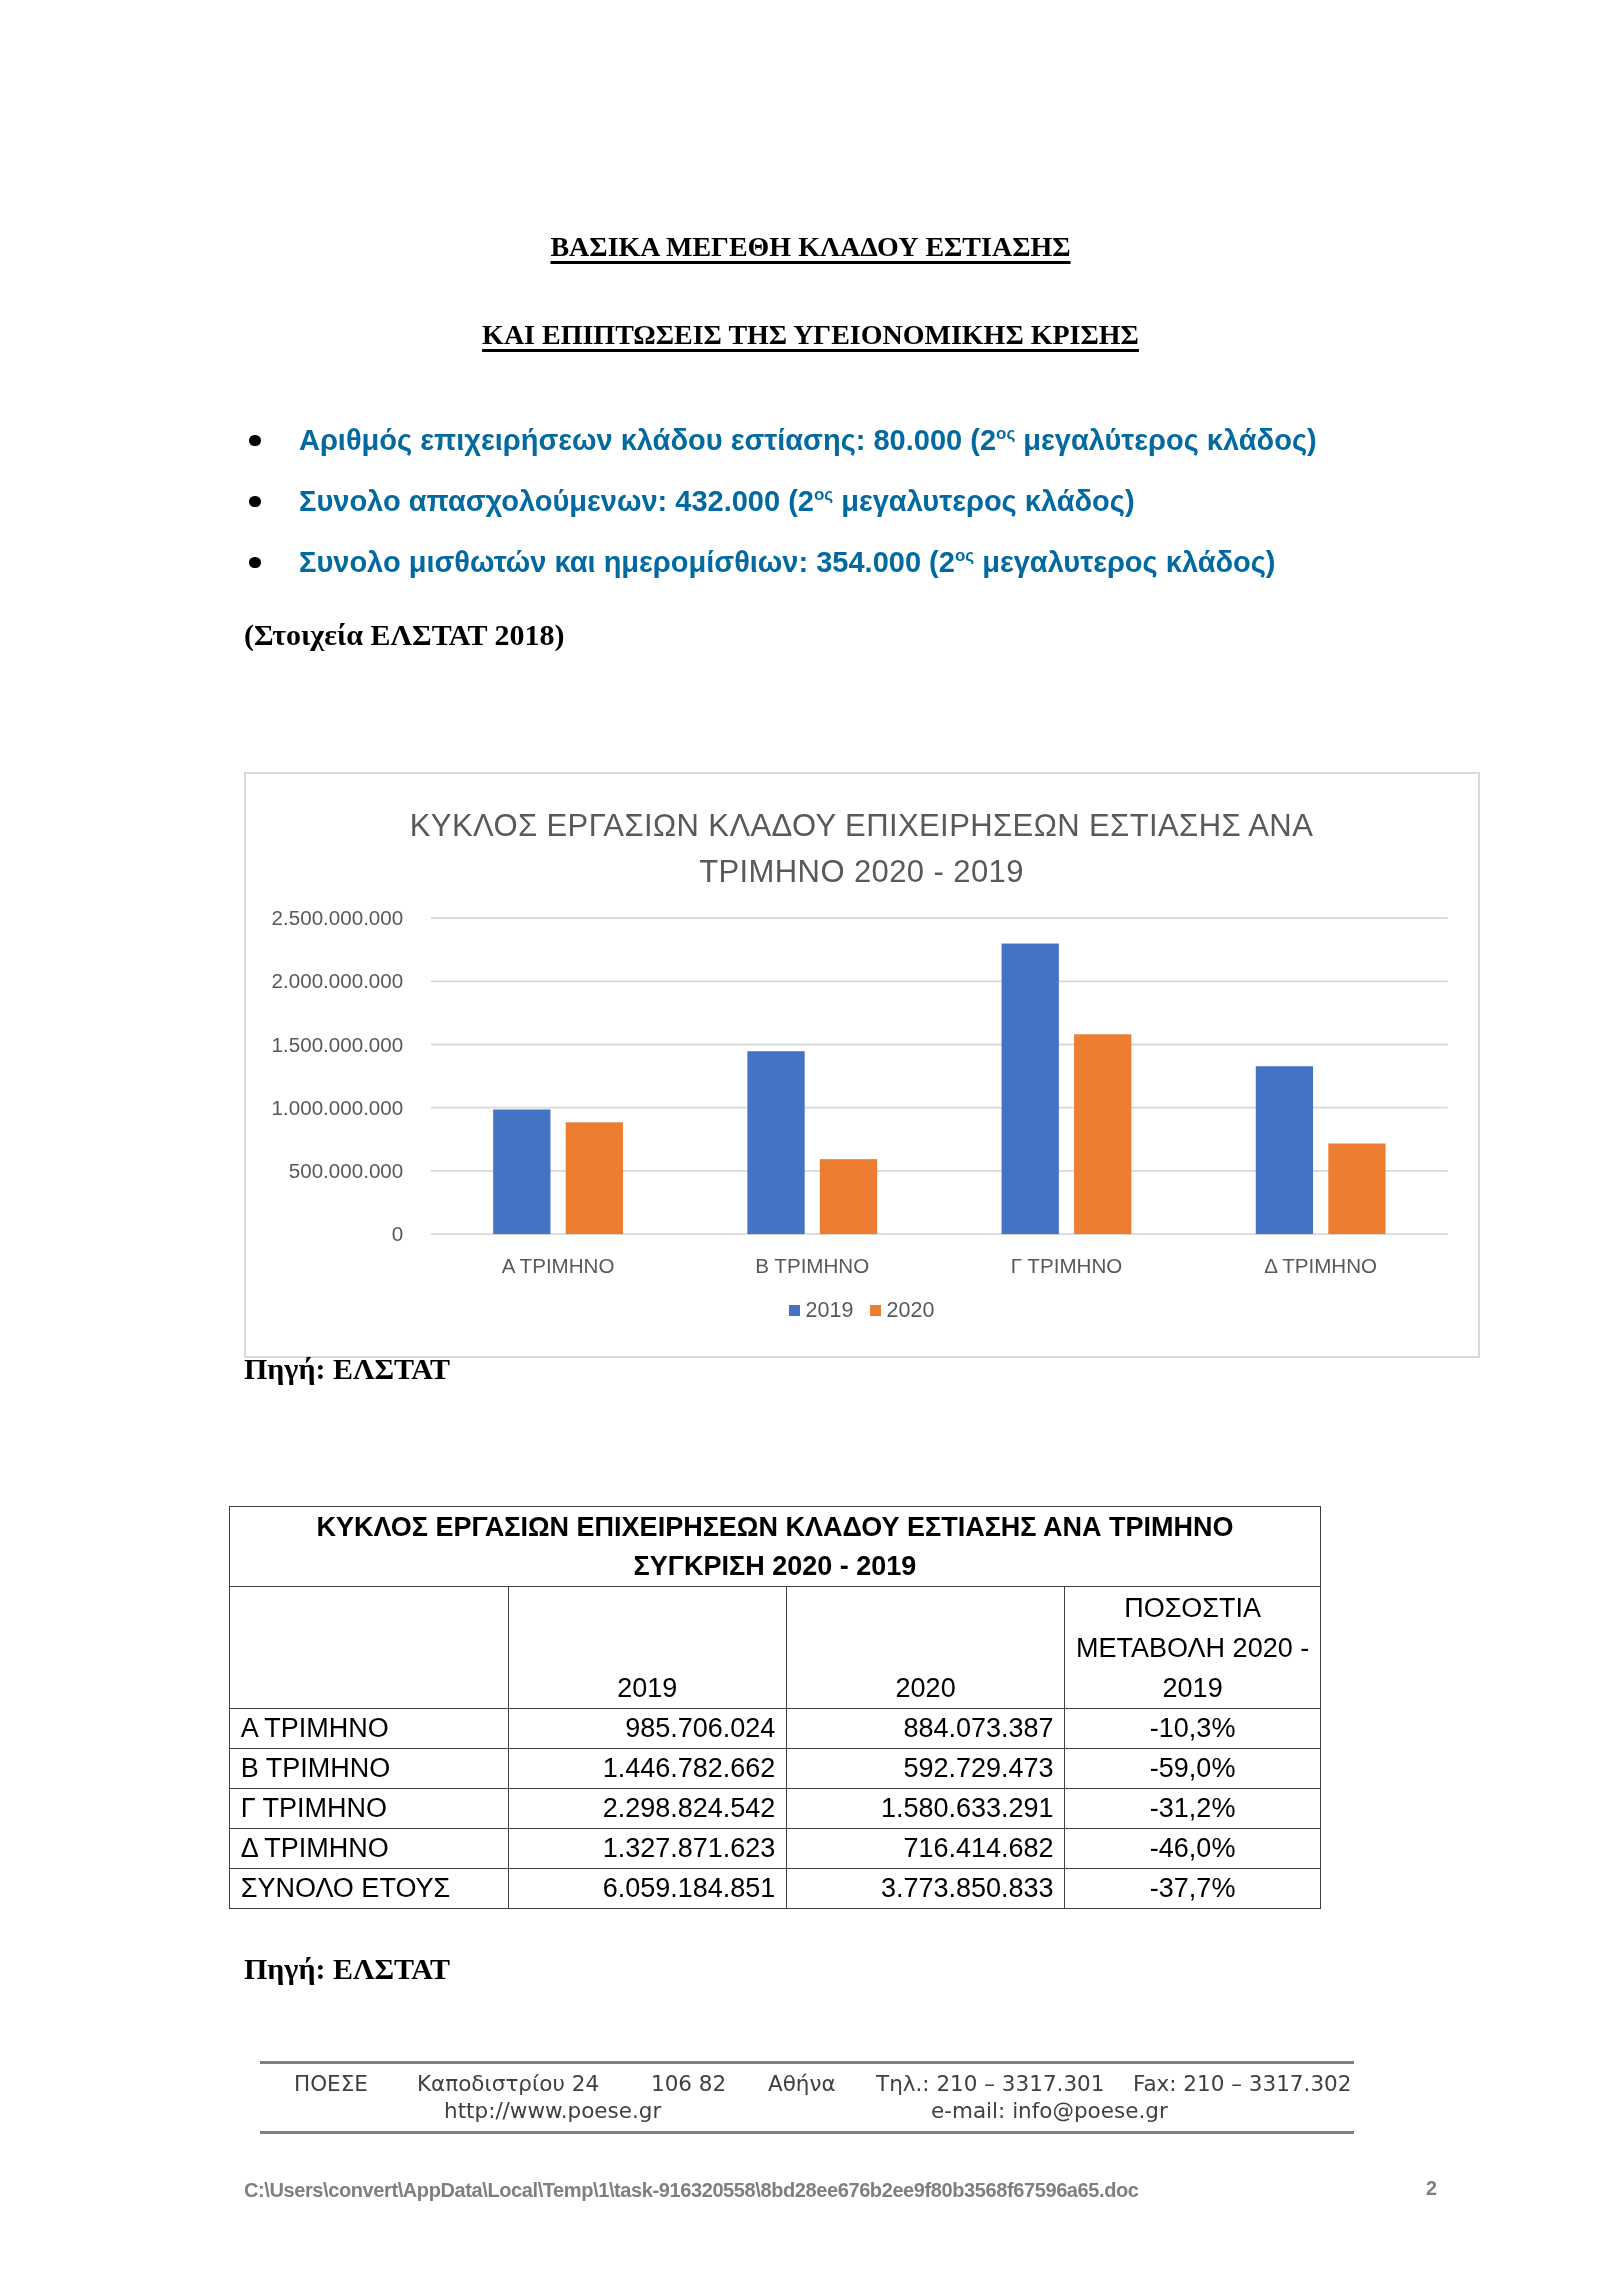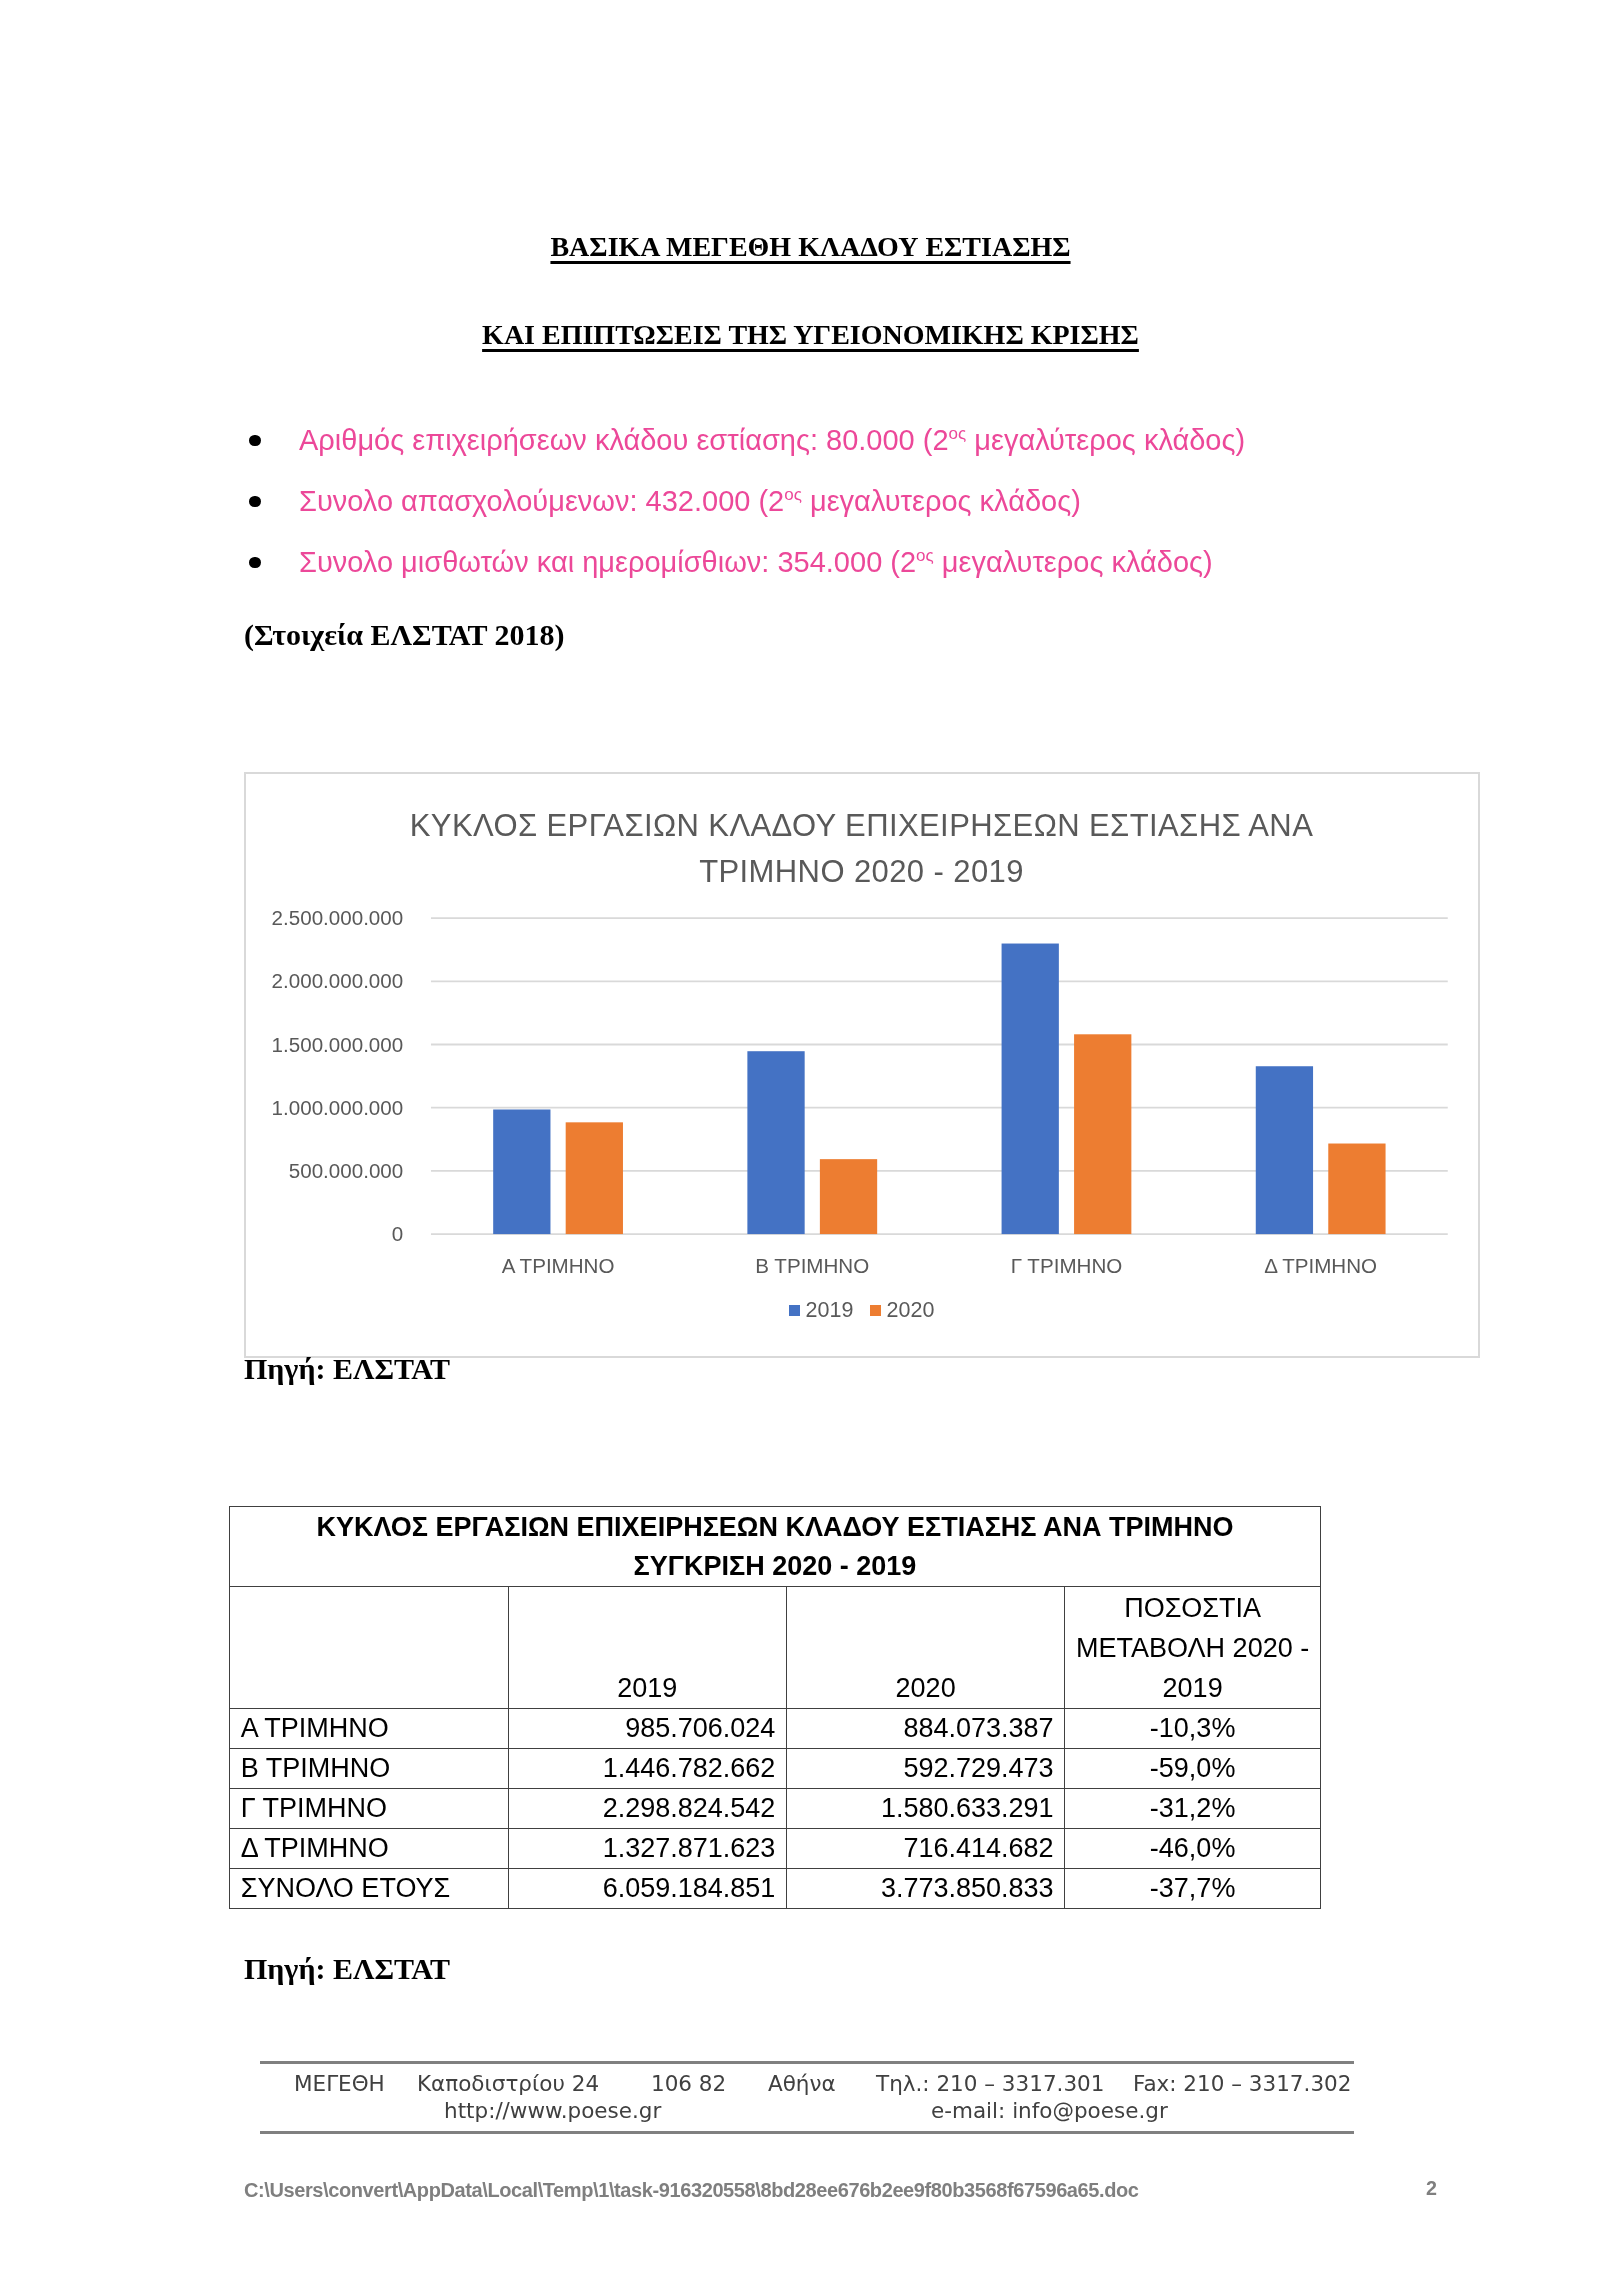--- a/index.html
+++ b/index.html
@@ -5,22 +5,22 @@
   html, body { margin: 0; padding: 0; background: #ffffff; }
   body { width: 1621px; height: 2293px; position: relative; overflow: hidden; }
   .abs { position: absolute; }
   .serif-title {
     font-family: "Liberation Serif", serif; font-weight: bold; font-size: 28px;
     color: #000; text-decoration: underline; text-decoration-thickness: 2.7px;
     text-underline-offset: 4.5px; text-align: center; white-space: nowrap;
   }
   .bullets { left: 244px; top: 410px; width: 1164px; }
   .bullet-item {
-    font-family: "Liberation Sans", sans-serif; font-weight: normal; font-size: 29px;
-    color: #ec4899; height: 61px; line-height: 61px; display: flex; align-items: center; white-space: nowrap;
+    font-family: "Liberation Sans", sans-serif; font-weight: bold; font-size: 29px;
+    color: #0369a1; height: 61px; line-height: 61px; display: flex; align-items: center; white-space: nowrap;
   }
   .bullet-dot { width: 11.6px; height: 11.6px; border-radius: 50%; background: #000; margin-left: 5.4px; margin-right: 38px; flex: none; }
   .bullet-item sup { font-size: 17px; vertical-align: 10.7px; line-height: 0; }
   .source {
     font-family: "Liberation Serif", serif; font-weight: bold; font-size: 30px; color: #000; white-space: nowrap;
   }
   .chart-frame {
     left: 244px; top: 728px; width: 1236px; height: 586px;
     border: 2.7px solid #d9d9d9; box-sizing: border-box; background: #fff; margin-top: 44px;
   }
@@ -175,21 +175,21 @@
     <td class="num">6.059.184.851</td>
     <td class="num">3.773.850.833</td>
     <td class="pct">-37,7%</td>
   </tr>
 </tbody>
   </table>
 
 <div class="abs source" style="left:244px; top:1952px;">Πηγή: ΕΛΣΤΑΤ</div>
 
 <div class="abs footer-rule" style="left:260px; top:2061px; width:1094px;"></div>
-<div class="abs footer-text" style="left:294px; top:2071px;">ΜΕΓΕΘΗ</div>
+<div class="abs footer-text" style="left:294px; top:2071px;">ΠΟΕΣΕ</div>
 <div class="abs footer-text" style="left:417px; top:2071px;">Καποδιστρίου 24</div>
 <div class="abs footer-text" style="left:651px; top:2071px;">106 82</div>
 <div class="abs footer-text" style="left:768px; top:2071px;">Αθήνα</div>
 <div class="abs footer-text" style="left:876px; top:2071px;">Τηλ.: 210 – 3317.301</div>
 <div class="abs footer-text" style="left:1133px; top:2071px;">Fax: 210 – 3317.302</div>
 <div class="abs footer-text" style="left:444px; top:2098px;">http://www.poese.gr</div>
 <div class="abs footer-text" style="left:931px; top:2098px;">e-mail: info@poese.gr</div>
 <div class="abs footer-rule" style="left:260px; top:2131px; width:1094px;"></div>
 
 <div class="abs path-text" style="left:244px; top:2179px;">C:\Users\convert\AppData\Local\Temp\1\task-916320558\8bd28ee676b2ee9f80b3568f67596a65.doc</div>

